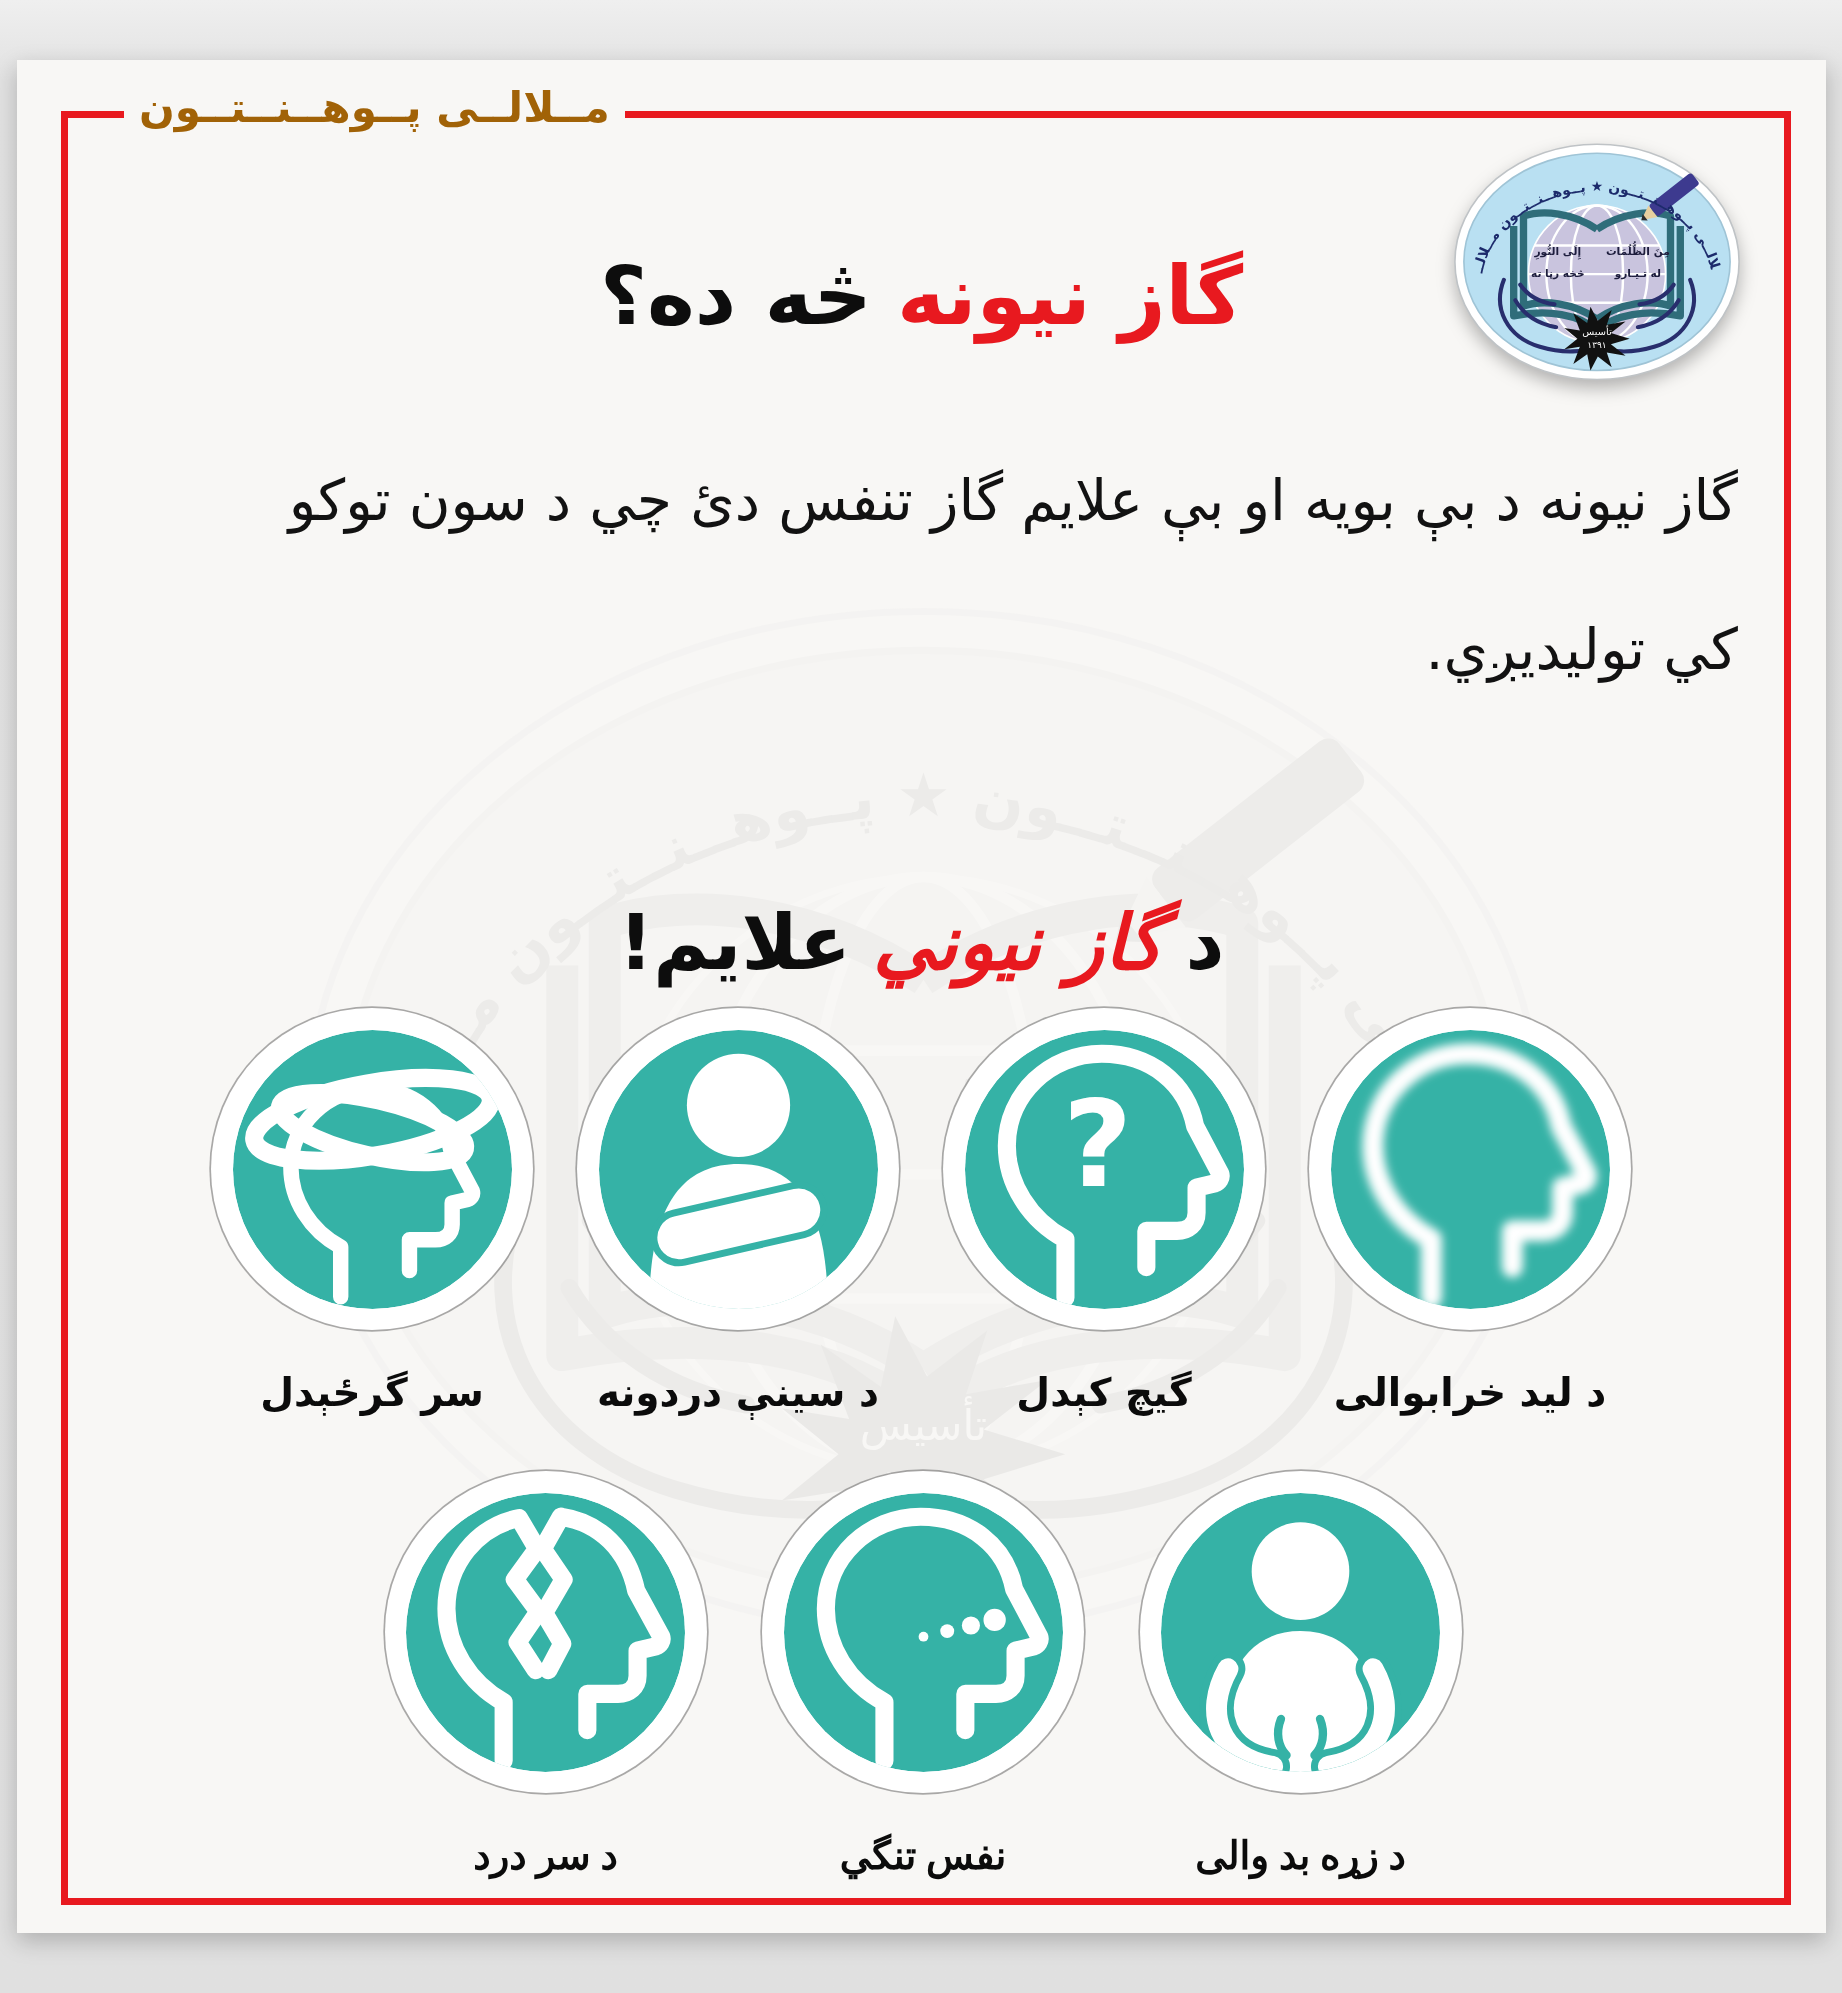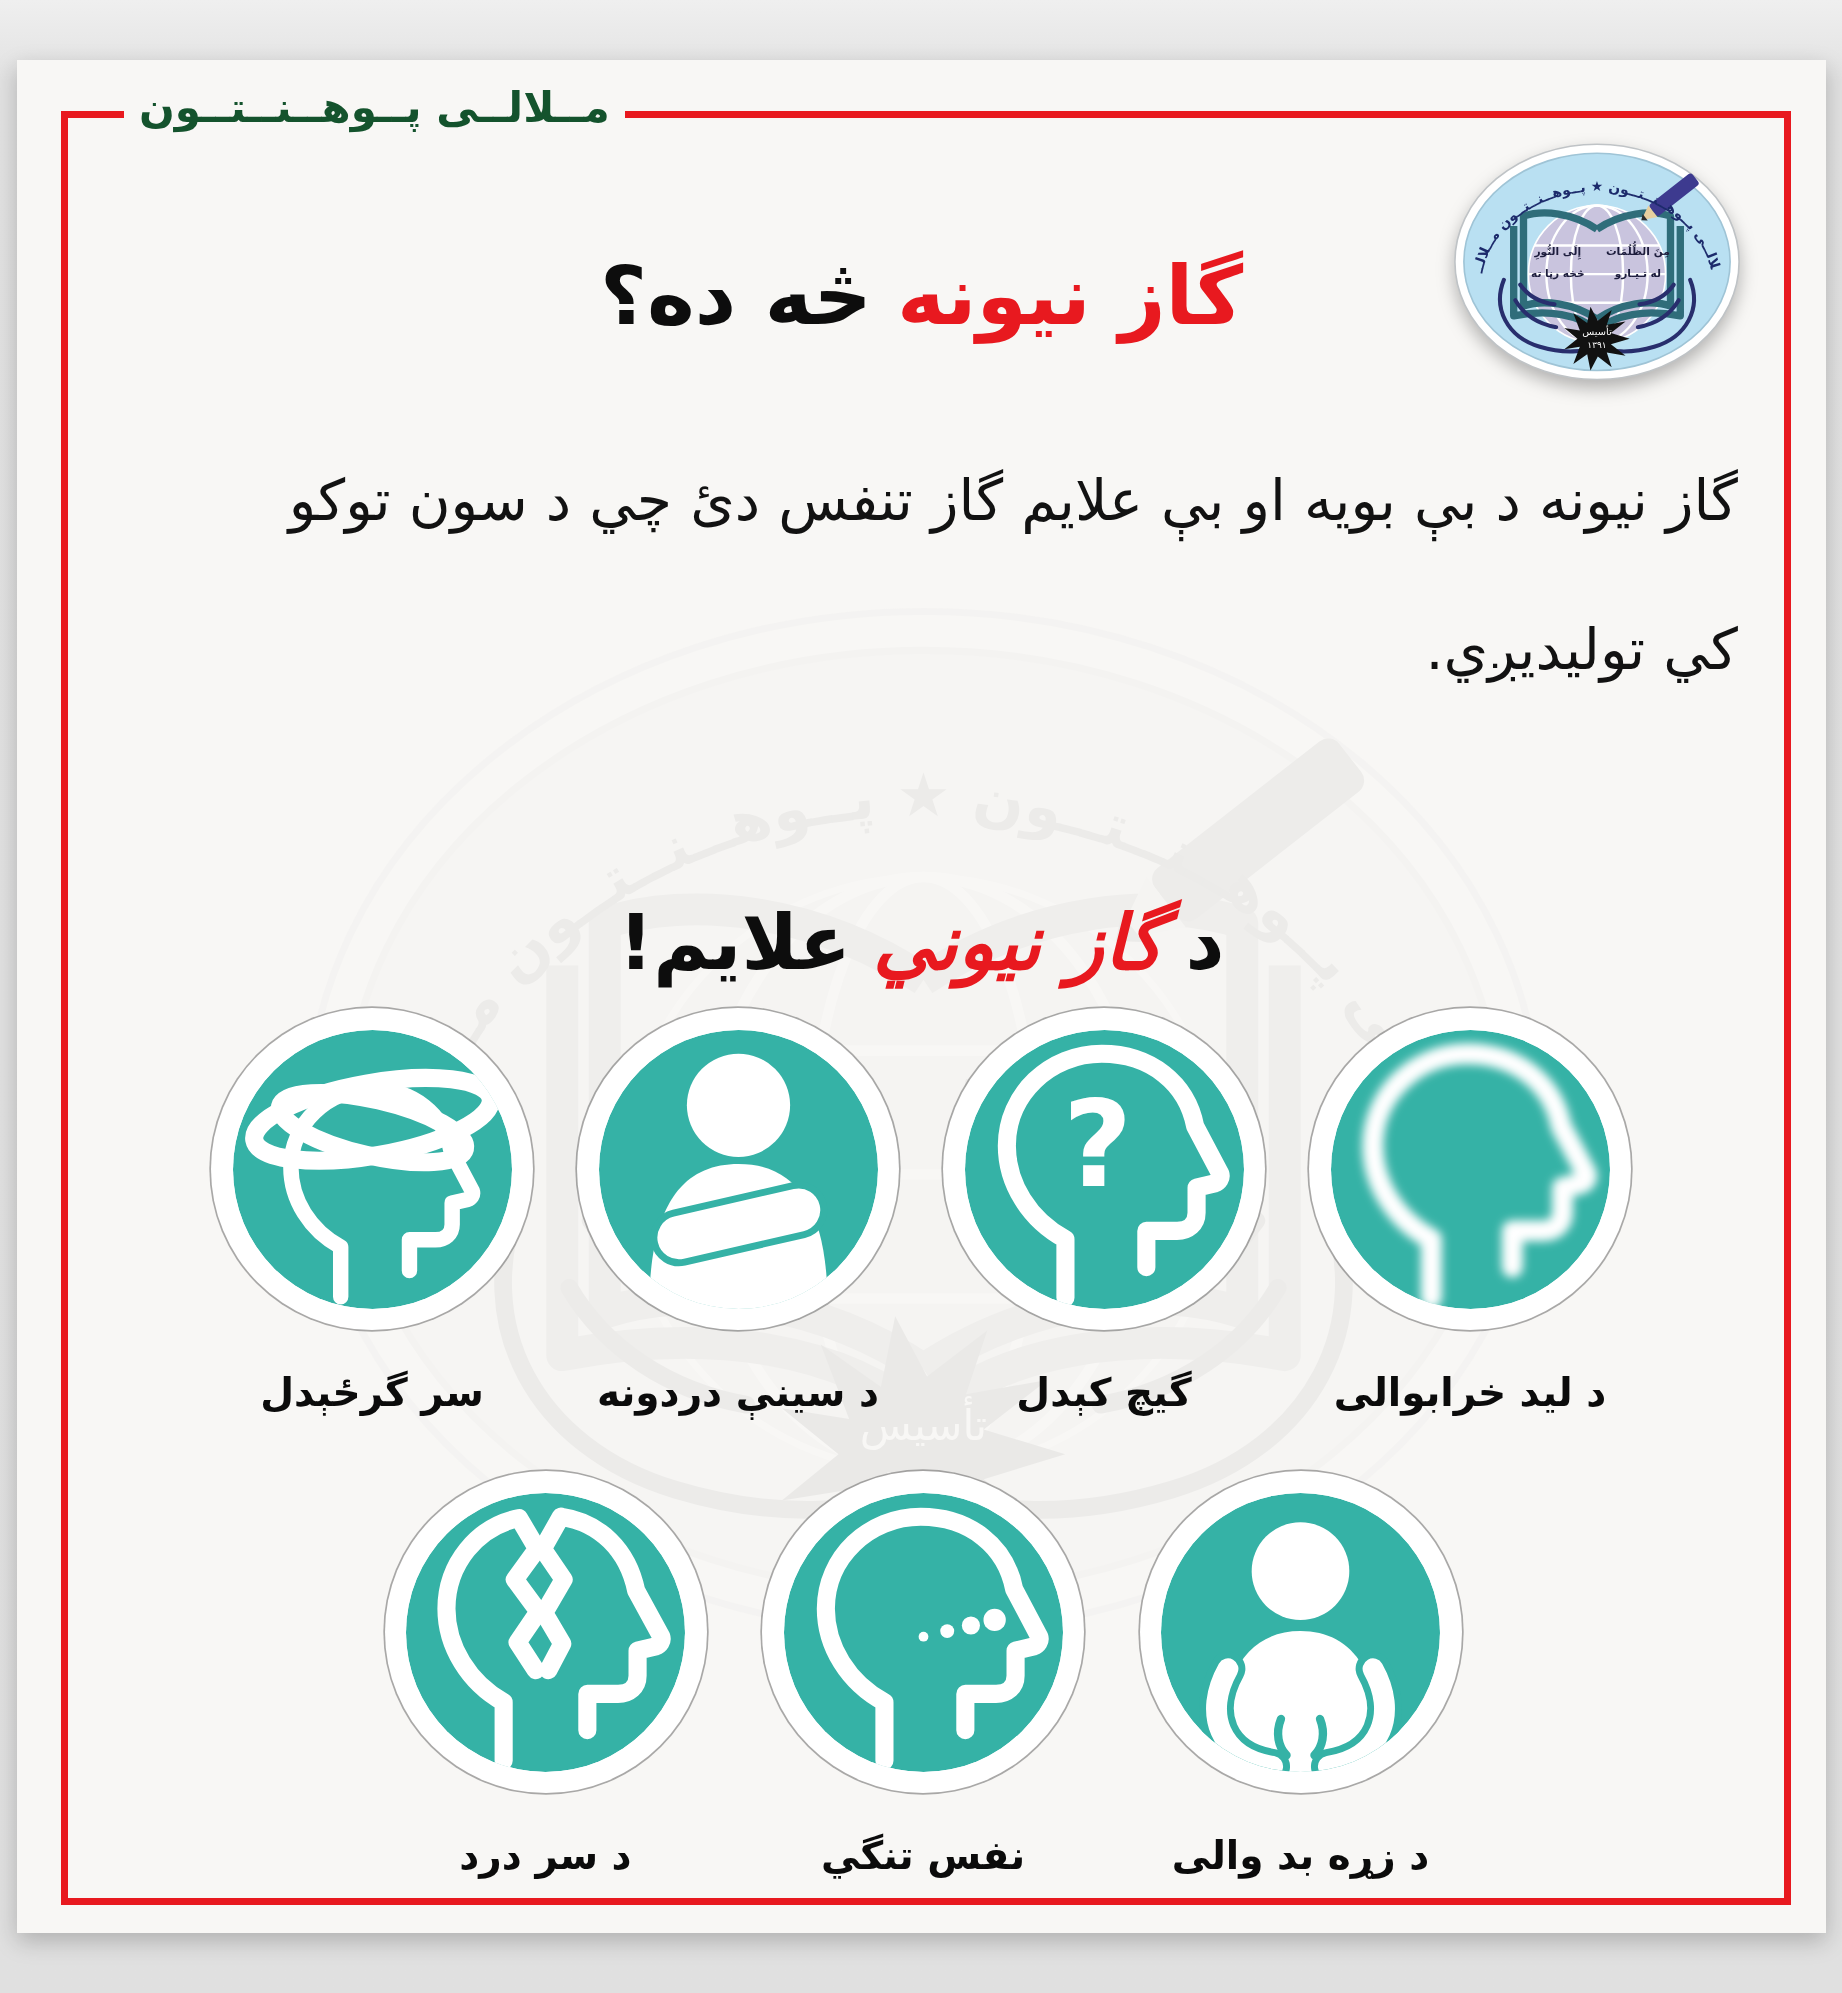--- a/index.html
+++ b/index.html
@@ -6,21 +6,21 @@
   .page{position:relative;width:1843px;height:1994px;overflow:hidden;
         background:linear-gradient(#efefef 0%,#e2e2e2 4%,#e0e0e0 100%);
         font-family:"DejaVu Sans",sans-serif;}
   .card{position:absolute;left:17px;top:60px;width:1809px;height:1873px;
         background:#f8f7f5;box-shadow:0 8.4px 22px rgba(0,0,0,.22);}
   .frame{position:absolute;left:44px;top:51px;right:35px;bottom:28.5px;
          border:7.6px solid var(--red);pointer-events:none;}
   :root{--red:#e8191f;--teal:#35b2a6;--card:#f8f7f5;}
 
   .brand-top{position:absolute;top:18.5px;left:107px;z-index:3;background:var(--card);
-             padding:0 15px;font-size:42px;font-weight:bold;color:#14532d;
+             padding:0 15px;font-size:42px;font-weight:bold;color:#a16207;
              line-height:57px;direction:rtl;letter-spacing:0.8px;}
   .brand-bottom{position:absolute;top:1806px;left:262px;z-index:3;background:var(--card);
              padding:0 20px;font-size:36px;font-weight:600;color:#101010;line-height:64px;}
 
   .logo-wrap{position:absolute;left:1433px;top:81px;width:294px;height:245px;z-index:2;
              filter:drop-shadow(0 8.4px 8.4px rgba(0,0,0,.28));}
   .logo-wrap svg{width:100%;height:100%;}
   .watermark{position:absolute;left:269px;top:537px;width:1275px;height:1063px;
              opacity:.055;filter:grayscale(1);z-index:0;}
 
@@ -32,21 +32,21 @@
   .intro{position:absolute;top:366px;left:96px;right:88px;z-index:1;direction:rtl;
          text-align:right;font-size:57px;line-height:149px;color:#121212;}
 
   .subtitle{position:absolute;top:835px;left:0;right:0;z-index:1;display:flex;direction:rtl;
             justify-content:center;gap:22px;font-size:76px;font-weight:bold;line-height:1.25;}
   .subtitle .hl{color:var(--red);font-style:italic;}
   .subtitle .bk{color:#0d0d0d;}
 
   .sym-row{position:absolute;display:flex;justify-content:space-between;z-index:1;}
   .row1{left:172px;top:948px;width:1464px;}
-  .row2{left:344px;top:1411px;width:1124px;}
+  .row2{left:344px;top:1411px;width:1124px;font-family:Liberation Serif, serif;}
   .sym-item{display:flex;flex-direction:column;align-items:center;width:369px;}
   .badge{width:322px;height:322px;border-radius:50%;background:#ffffff;
          box-shadow:0 0 0 1.7px rgba(90,90,90,.5);display:flex;align-items:center;justify-content:center;}
   .badge svg{width:279px;height:279px;border-radius:50%;display:block;}
   .bg{fill:var(--teal);}
   .stroke-glyph{stroke:#ffffff;stroke-width:13;fill:none;stroke-linecap:round;stroke-linejoin:round;}
   .stroke-thick{stroke:#ffffff;stroke-width:15;fill:none;stroke-linecap:round;stroke-linejoin:round;}
   .qmark{fill:#ffffff;font-size:86px;font-weight:bold;font-family:"DejaVu Sans",sans-serif;text-anchor:middle;}
   .dotf{fill:#ffffff;}
   .fillw{fill:#ffffff;}

